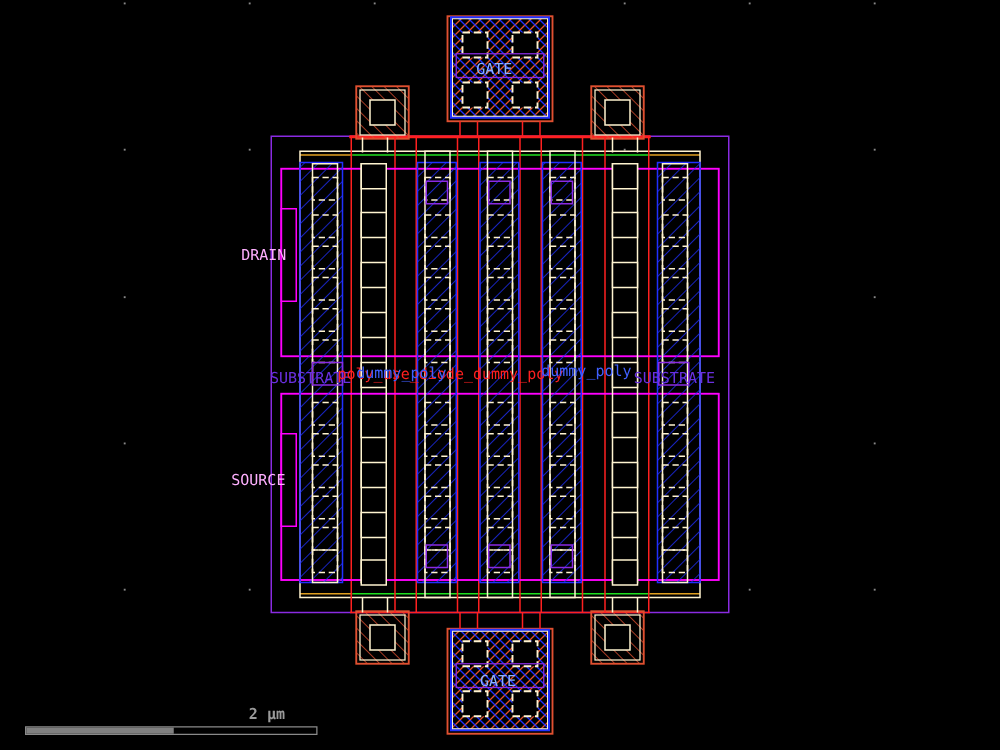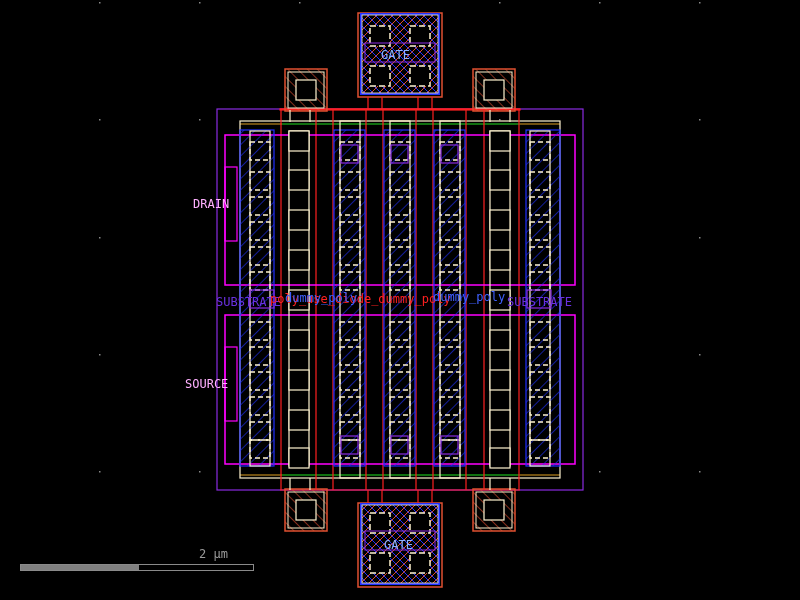--- a/index.html
+++ b/index.html
@@ -1,19 +1,19 @@
 <!DOCTYPE html>
 <html><head>
 <meta charset="utf-8">
 <style>
   html, body { margin:0; padding:0; background:#000; }
   body { width:800px; height:600px; overflow:hidden; position:relative; font-family:"DejaVu Sans Mono", monospace; }
   #canvas { position:absolute; left:0; top:0; width:800px; height:600px; }
   .lbl { font-family:"DejaVu Sans Mono", monospace; font-size:12px; }
-  #scalebar { position:absolute; left:20px; top:547px; width:234px; height:24px; }
+  #scalebar { position:absolute; left:20px; top:564px; width:234px; height:24px;font-weight:bold; }
   #scale-text { position:absolute; right:26px; top:0; color:#9a9a9a; font-size:12px; font-family:"DejaVu Sans Mono", monospace; }
   #scale-track { position:absolute; left:0; top:17px; width:232px; height:5px; border:1px solid #8a8a8a; background:#000; }
   #scale-fill { position:absolute; left:0; top:0; width:118px; height:5px; background:#808080; }
 </style>
 </head>
 <body>
 
 <svg id="canvas" width="800" height="600" viewBox="0 0 800 600" xmlns="http://www.w3.org/2000/svg">
   <defs>
     <pattern id="hatchBlue" patternUnits="userSpaceOnUse" width="8" height="8" patternTransform="rotate(45)">

